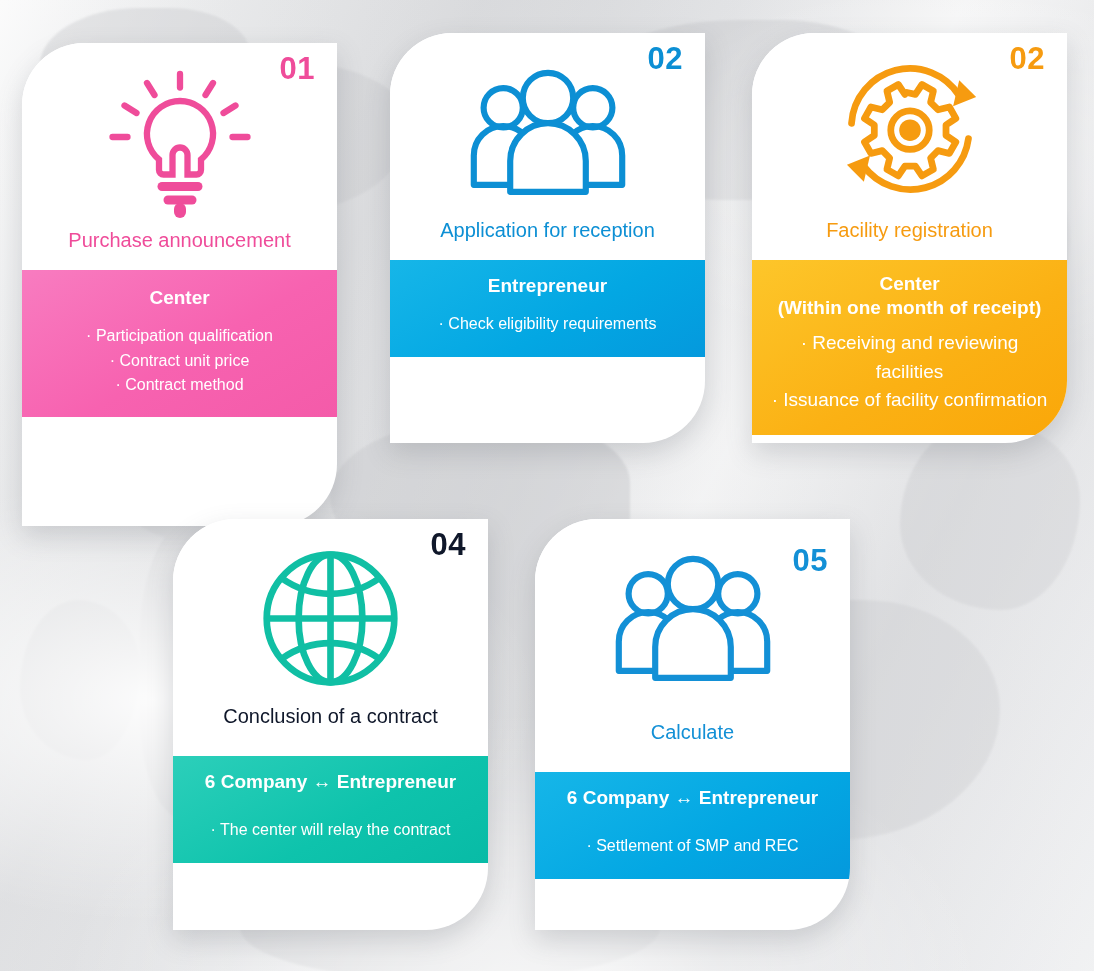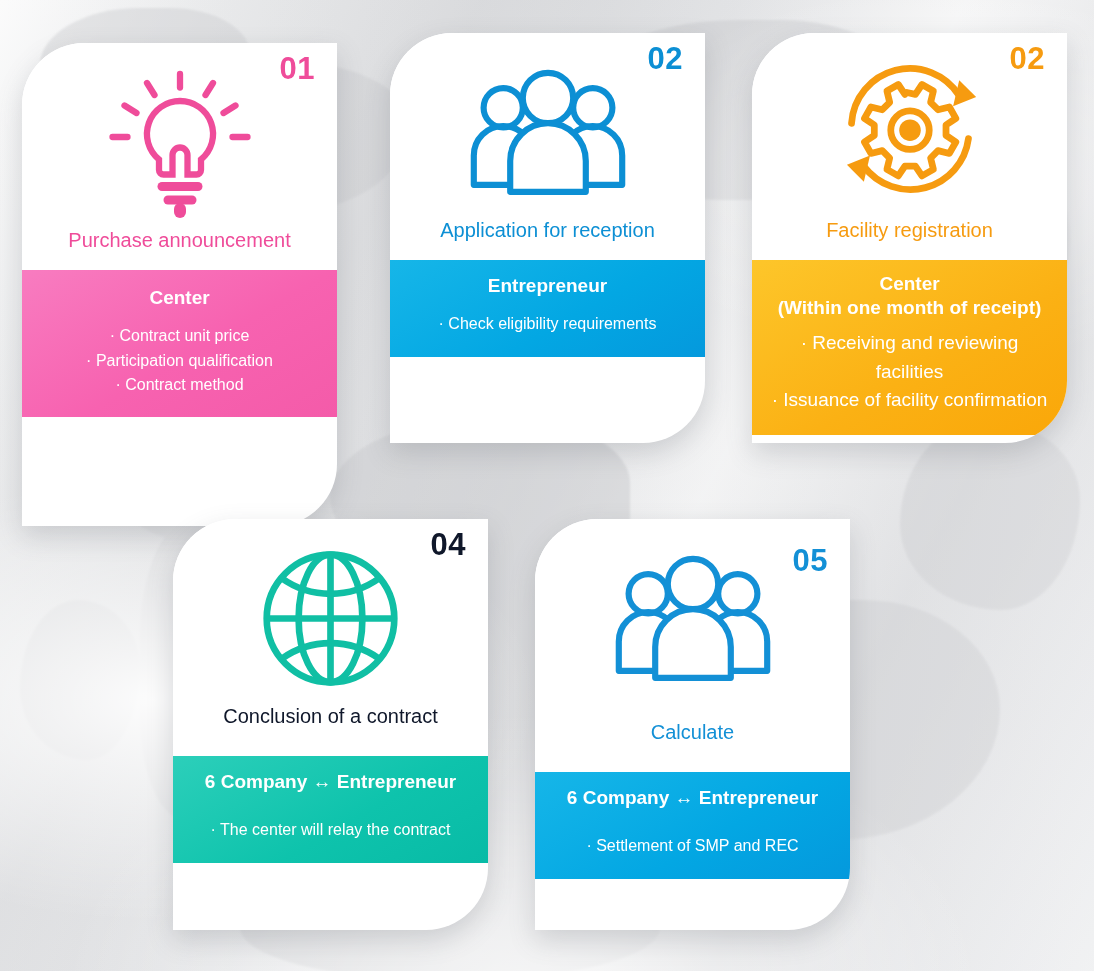--- a/index.html
+++ b/index.html
@@ -188,22 +188,22 @@
           <line x1="95" y1="46" x2="85" y2="46"></line>
           <line x1="38" y1="79" x2="62" y2="79" stroke-width="6"></line>
           <line x1="42" y1="88" x2="58" y2="88" stroke-width="6"></line>
           <line x1="50" y1="94" x2="50" y2="96" stroke-width="8"></line>
         </svg>
       </div>
       <div class="card-title">Purchase announcement</div>
     </div>
     <div class="card-bottom">
       <div class="bottom-head">Center</div>
+      <div class="bottom-line">· Participation qualification</div>
       <div class="bottom-line">· Contract unit price</div>
-      <div class="bottom-line">· Participation qualification</div>
       <div class="bottom-line">· Contract method</div>
     </div>
   </div>
 
   <div class="card" id="card-2">
     <div class="card-top">
       <div class="card-number">02</div>
       <div class="icon-wrap">
         <svg width="168" height="130" viewBox="0 0 120 92" fill="none" stroke="#0c8fd4" stroke-width="4.4" stroke-linejoin="round">
           <circle cx="28" cy="28" r="14"></circle>

